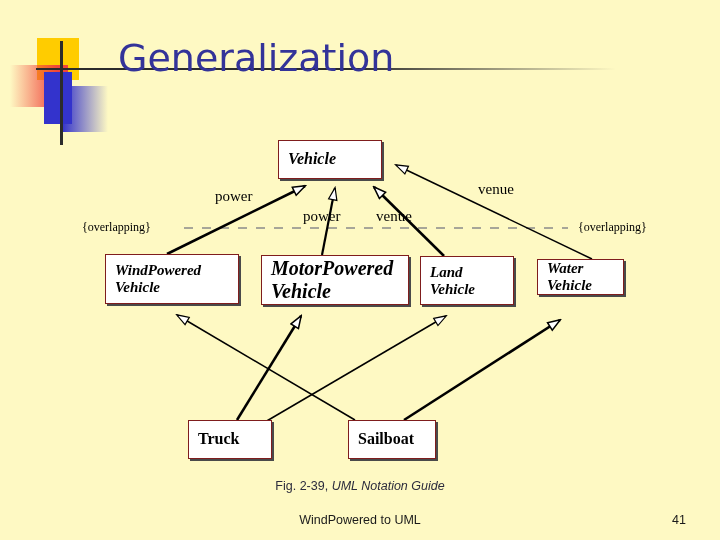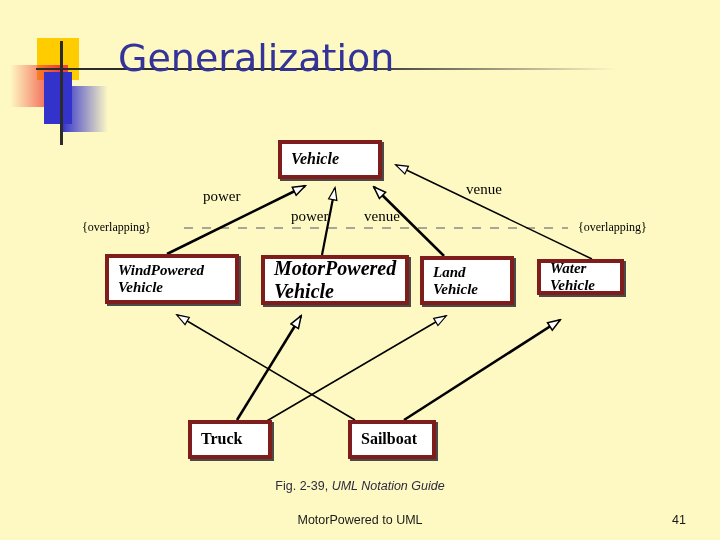--- a/index.html
+++ b/index.html
@@ -54,41 +54,42 @@
     letter-spacing: 0px;
     white-space: nowrap;
   }
 
   
   #diagram { position: absolute; left: 0; top: 0; width: 720px; height: 540px; }
   #diagram svg { position: absolute; left: 0; top: 0; }
 
   .uml-box {
     position: absolute;
-    border: 4px solid #7f1d1d;
+    border: 1px solid #7f1d1d;
     box-shadow: 2px 2px 0 #4a4a4a;
     background: #ffffff;
     box-sizing: border-box;
     font-family: "Liberation Serif", serif;
     font-weight: bold;
     color: #000;
     display: flex;
     flex-direction: column;
     justify-content: center;
     padding-left: 9px;
   }
   .uml-box .ln { line-height: 1.13; white-space: nowrap; }
   .italic-box .ln { font-style: italic; }
 
   .edge-label {
     position: absolute;
     font-family: "Liberation Serif", serif;
     font-size: 15px;
     color: #000;
     white-space: nowrap;
+    margin-left: 12px;
   }
   .constraint-label {
     position: absolute;
     font-family: "Liberation Serif", serif;
     font-size: 12px;
     color: #000;
     white-space: nowrap;
   }
 
   .caption {
@@ -214,16 +215,16 @@
     <div class="edge-label" style="left:466px; top:181px;">venue</div>
 
     <div class="constraint-label" style="left:82px; top:220px;">{overlapping}</div>
     <div class="constraint-label" style="left:578px; top:220px;">{overlapping}</div>
   </div>
 
   <div class="caption">
     <span>Fig. 2-39, </span><i>UML Notation Guide</i>
   </div>
 
-  <div class="footer-title">MotorPowered to UML</div>
+  <div class="footer-title">WindPowered to UML</div>
   <div class="footer-page">41</div>
 
 </div>
 
 </body></html>

